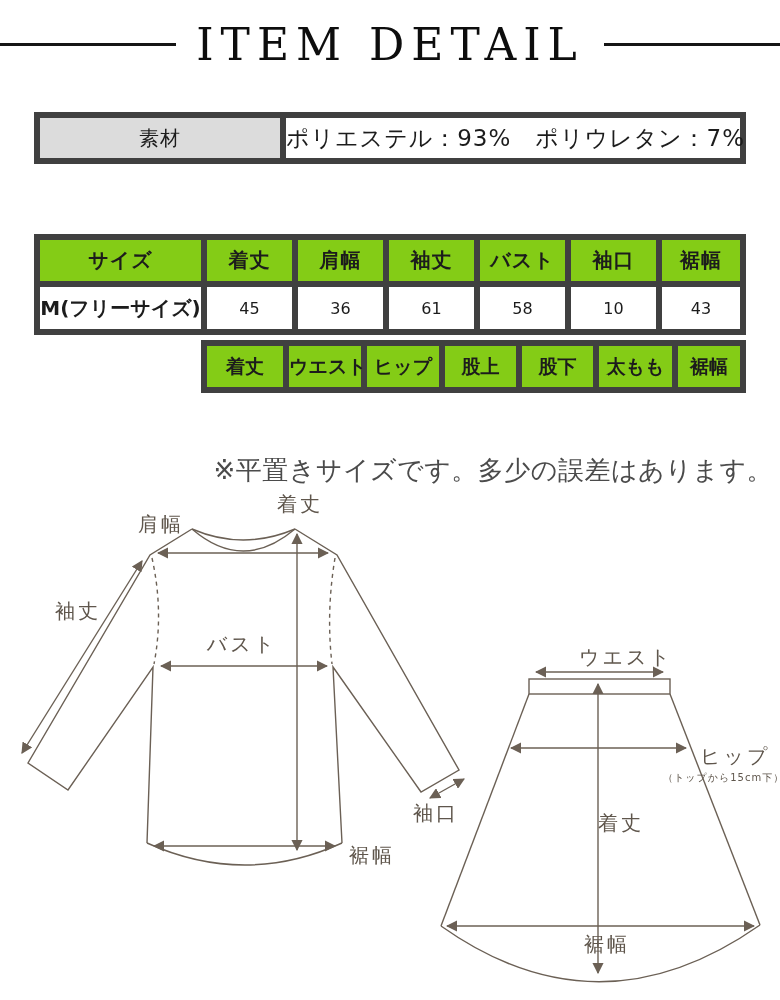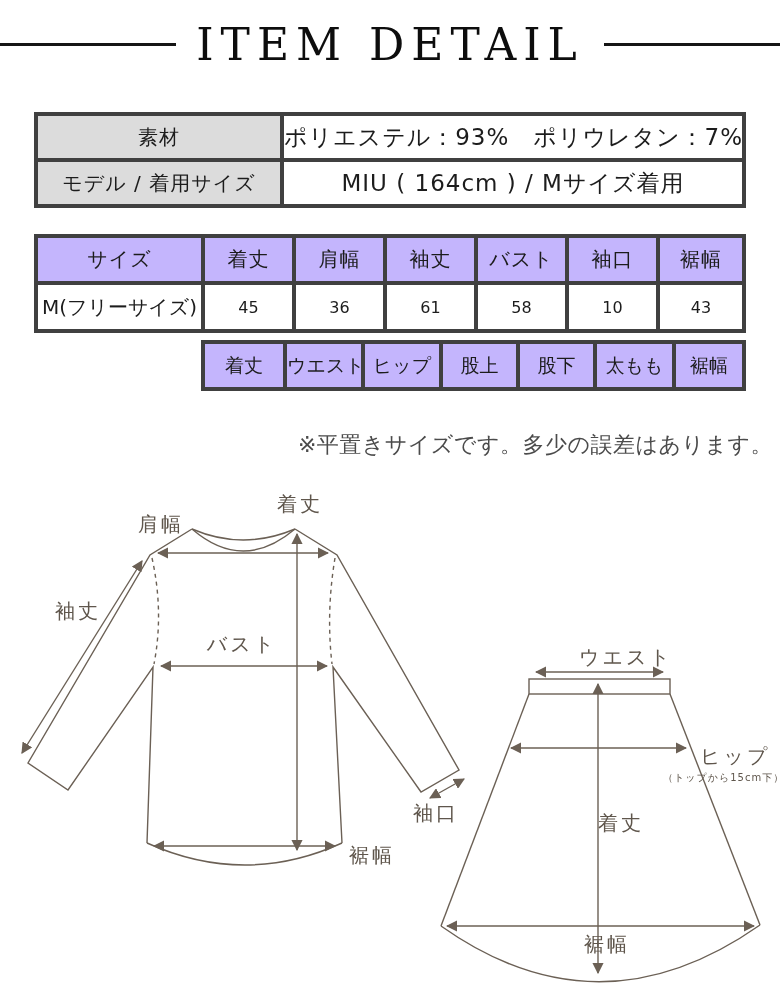--- a/index.html
+++ b/index.html
@@ -12,39 +12,39 @@
   .header { position:absolute; top:16px; left:0; width:780px; height:56px; display:flex; align-items:center; }
   .rule { flex:1; height:3px; background:#151515; }
   .title {
     margin:0 20px; font-family:"DejaVu Serif","Liberation Serif",serif;
     font-size:44px; font-weight:normal; letter-spacing:7px; color:#0d0d0d; white-space:nowrap;
   }
 
   
   table.t { position:absolute; border-collapse:collapse; table-layout:fixed; color:#1c1c1c; border:2px solid #151515; }
   table.t th, table.t td {
-    border:4px solid #404040; text-align:center; vertical-align:middle;
+    border:6px solid #404040; text-align:center; vertical-align:middle;
     padding:0; font-weight:normal; white-space:nowrap;
   }
   .info { left:34px; top:112px; width:712px; }
   .info tr { height:46px; }
   .info th { background:#dcdcdc; font-size:20px; letter-spacing:1px; }
   .info td { font-size:23px; letter-spacing:1px; }
 
   .size tr.head { height:47px; }
-  .size tr.head th { background:#c4b5fd; font-size:20px; letter-spacing:1px; }
+  .size tr.head th { background:#84cc16; font-size:20px; letter-spacing:1px;font-weight:bold; }
   .size tr.vals { height:48px; }
   .size tr.vals td { font-size:16px; }
   #size-top { left:34px; top:234px; width:712px; }
-  #size-top td.size-name { font-size:20px; letter-spacing:0; }
+  #size-top td.size-name { font-size:20px; letter-spacing:0;font-weight:bold; }
   #size-bottom { left:201px; top:340px; width:545px; }
   #size-bottom tr.head th { letter-spacing:0; font-size:19px; }
 
   
-  .notes { position:absolute; top:428px; right:23px; text-align:center; font-size:22px; line-height:33px; color:#4b4b4b; letter-spacing:0.5px; }
+  .notes { position:absolute; top:454px; right:23px; text-align:center; font-size:26px; line-height:33px; color:#4b4b4b; letter-spacing:0.5px; }
 
   
   svg.diagrams { position:absolute; left:0; top:0; width:780px; height:1000px; }
   .dstroke { stroke:#6b6055; stroke-width:1.4; fill:none; }
   .dash { stroke-dasharray:4 4; }
   .dlabel { font-family:"DejaVu Sans","Liberation Sans",sans-serif; font-size:20px; fill:#5f564c; letter-spacing:3px; }
   .dlabel-sm { font-family:"DejaVu Sans","Liberation Sans",sans-serif; font-size:10px; fill:#5f564c; letter-spacing:1px; }
 </style>
 </head>
 <body>
@@ -59,24 +59,20 @@
 
   <table class="t info">
     <colgroup>
         <col style="width:246px">
         <col>
       </colgroup>
     <tbody>
       <tr>
         <th>素材</th>
         <td>ポリエステル：93%　ポリウレタン：7%</td>
-      </tr>
-      <tr>
-        <th>モデル / 着用サイズ</th>
-        <td>MIU ( 164cm ) / Mサイズ着用</td>
       </tr>
     </tbody>
   </table>
 
   <table class="t size" id="size-top">
     <colgroup>
       <col style="width:167px">
         <col style="width:91px">
         <col style="width:91px">
         <col style="width:91px">

